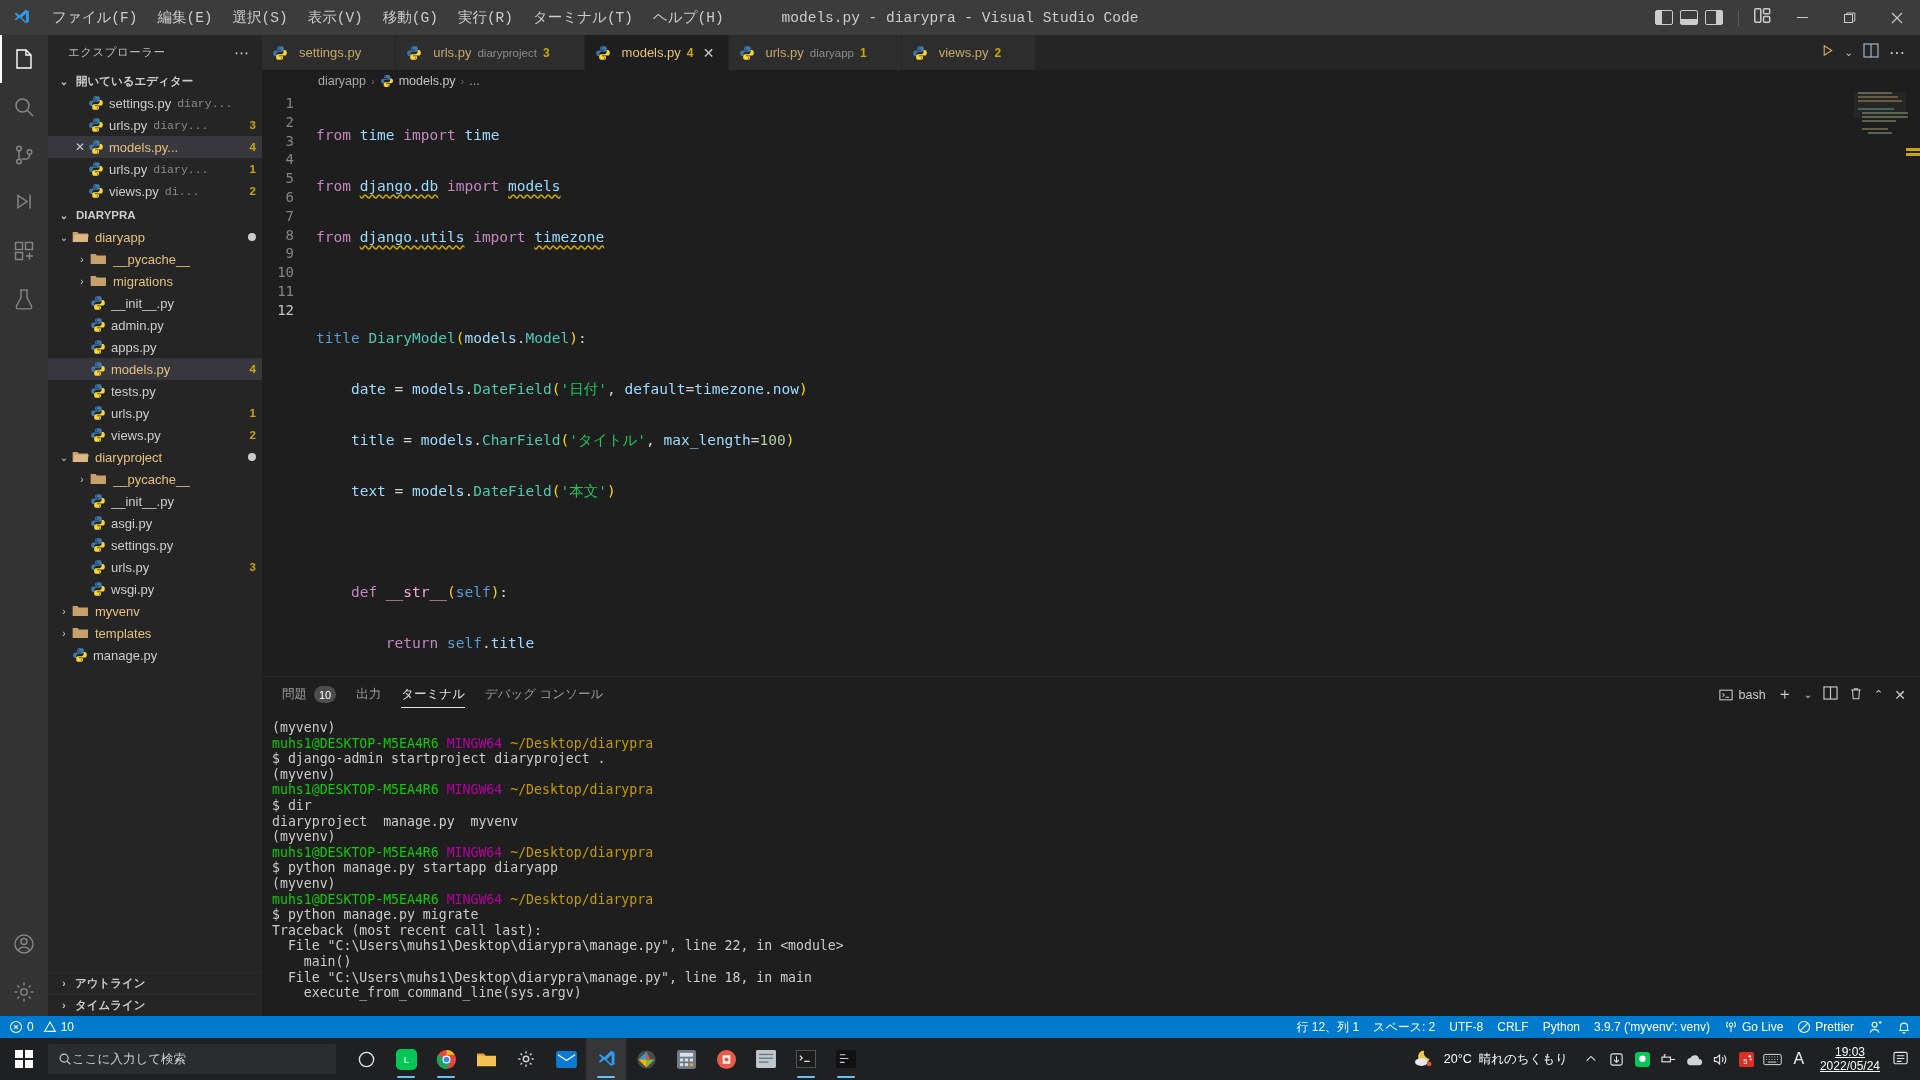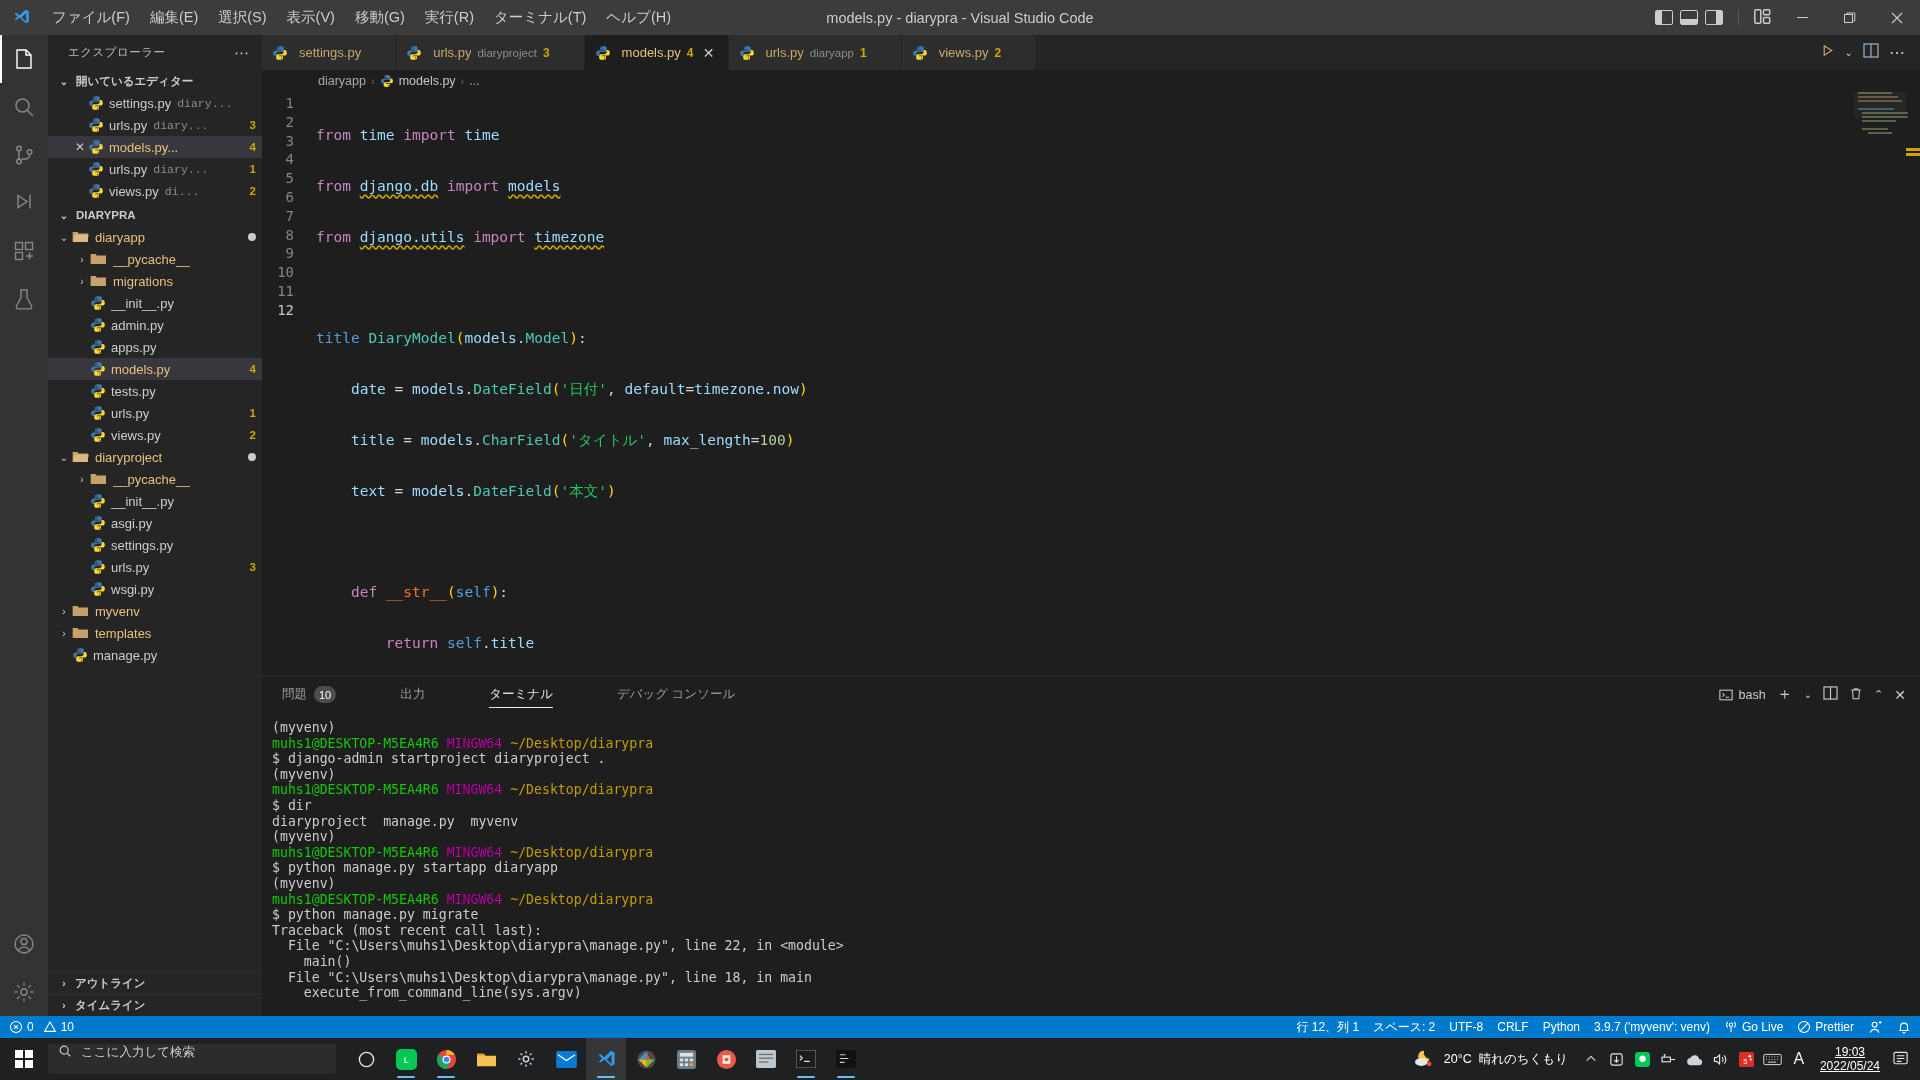--- a/index.html
+++ b/index.html
@@ -8,21 +8,21 @@
     background: #1e1e1e;
     font-family: "Liberation Sans", sans-serif;
     overflow: hidden;
   }
   body { display: flex; flex-direction: column; }
 
   
   .titlebar {
     height: 35px; background: #3c3c3c; color: #cccccc;
     display: flex; align-items: center; flex: 0 0 35px;
-    font-size: 14px; position: relative;
+    font-size: 14px; position: relative; font-family: Liberation Mono, monospace;
   }
   .vscode-logo { width: 42px; display: flex; align-items: center; justify-content: center; }
   .menu { display: flex; align-items: center; gap: 0px; }
   .menu-item { padding: 4px 10px; font-size: 14.5px; color: #cccccc; white-space: nowrap; }
   .win-title {
     position: absolute; left: 0; right: 0; text-align: center;
     font-size: 14.5px; color: #cccccc; pointer-events: none;
   }
   .titlebar-right { margin-left: auto; display: flex; align-items: center; z-index: 3; }
   .layout-icons { display: flex; align-items: center; gap: 7px; padding-right: 8px; }
@@ -121,21 +121,21 @@
   .gline { height:18.8px; line-height:18.8px; padding-right:22px; }
   .gline.cur { color:#c6c6c6; }
   .codelines {
     flex:1 1 auto; font-family:"DejaVu Sans Mono", monospace; font-size:14.5px;
     padding-top:2px; position:relative; min-width:0; overflow:hidden; white-space:pre;
   }
   .cline { height:18.8px; line-height:18.8px; white-space:pre; }
   .kw  { color:#c586c0; }         
   .kw2 { color:#569cd6; }         
   .mod { color:#4ec9b0; }         
-  .fn  { color:#f97316; }
+  .fn  { color:#f9a8d4; }
   .var { color:#9cdcfe; }
   .str { color:#22c55e;text-align:right; }
   .num { color:#b5cea8; }
   .pun { color:#d4d4d4; }
   .paren1 { color:#ffd700; }
   .squiggle {
     text-decoration: underline wavy #cca700;
     text-decoration-skip-ink: none;
     text-underline-offset: 3px;
   }
@@ -147,21 +147,21 @@
   .mm-line { height:2px; margin:0 0 2px 4px; opacity:.75; }
   .mm-slider { position:absolute; top:0; left:0; right:0; height:26px; background:rgba(255,255,255,.04); }
   .scrollbar-v {
     position:absolute; top:0; right:0; width:14px; bottom:0;
   }
   .deco-marks { position:absolute; right:0; top:56px; width:14px; }
   .deco-mark { height:3px; background:#cca700; margin-bottom:2px; }
 
   
   .panel { flex:0 0 340px; background:#1e1e1e; display:flex; flex-direction:column; border-top:1px solid #2b2b2b; }
-  .panel-head { height:35px; display:flex; align-items:center; flex:0 0 35px; padding-left:10px;gap:44px; }
+  .panel-head { height:35px; display:flex; align-items:center; flex:0 0 35px; padding-left:10px; }
   .ptab {
     padding:0 10px; height:35px; display:flex; align-items:center; gap:7px;
     font-size:12.5px; color:#9d9d9d; position:relative;
   }
   .ptab.active { color:#e7e7e7; }
   .ptab.active::after {
     content:''; position:absolute; left:10px; right:10px; bottom:4px; height:1px; background:#e7e7e7;
   }
   .pbadge {
     background:#4d4d4d; color:#ffffff; border-radius:9px; min-width:19px; height:17px;
@@ -188,21 +188,21 @@
   .st-right { margin-left:auto; display:flex; align-items:center; }
 
   
   .taskbar {
     height:42px; flex:0 0 42px; background:#1f2022; display:flex; align-items:center;
     color:#ffffff; font-size:12.5px;
   }
   .tb-start { width:48px; display:flex; align-items:center; justify-content:center; }
   .tb-search {
     width:288px; height:30px; background:#2b2c2e; border-radius:2px; display:flex;
-    align-items:flex-start; gap:9px; padding:0 10px; color:#cfcfcf; font-size:12.5px;
+    align-items:center; padding:0 10px; color:#cfcfcf; font-size:12.5px;
     margin-right: 10px;
   }
   .tb-apps { display:flex; align-items:center; gap:0px; }
   .tb-app { width:40px; height:42px; display:flex; align-items:center; justify-content:center; position:relative; }
   .tb-app.running::after {
     content:''; position:absolute; bottom:2px; left:11px; right:11px; height:2.5px; background:#69c0f5; border-radius:2px;
   }
   .tb-app.active { background:rgba(255,255,255,.10); }
   .tray { margin-left:auto; display:flex; align-items:center; gap:0; padding-right:6px; }
   .tray-ic { width:26px; height:42px; display:flex; align-items:center; justify-content:center; color:#e6e6e6; }

